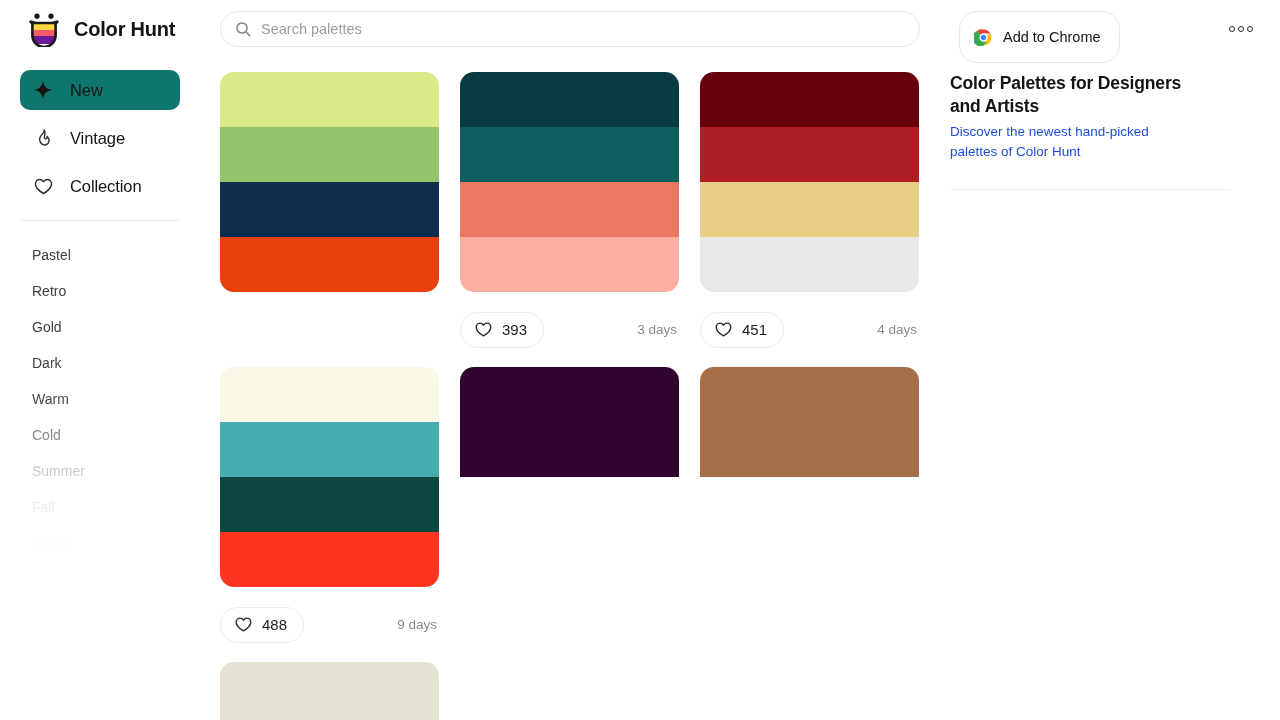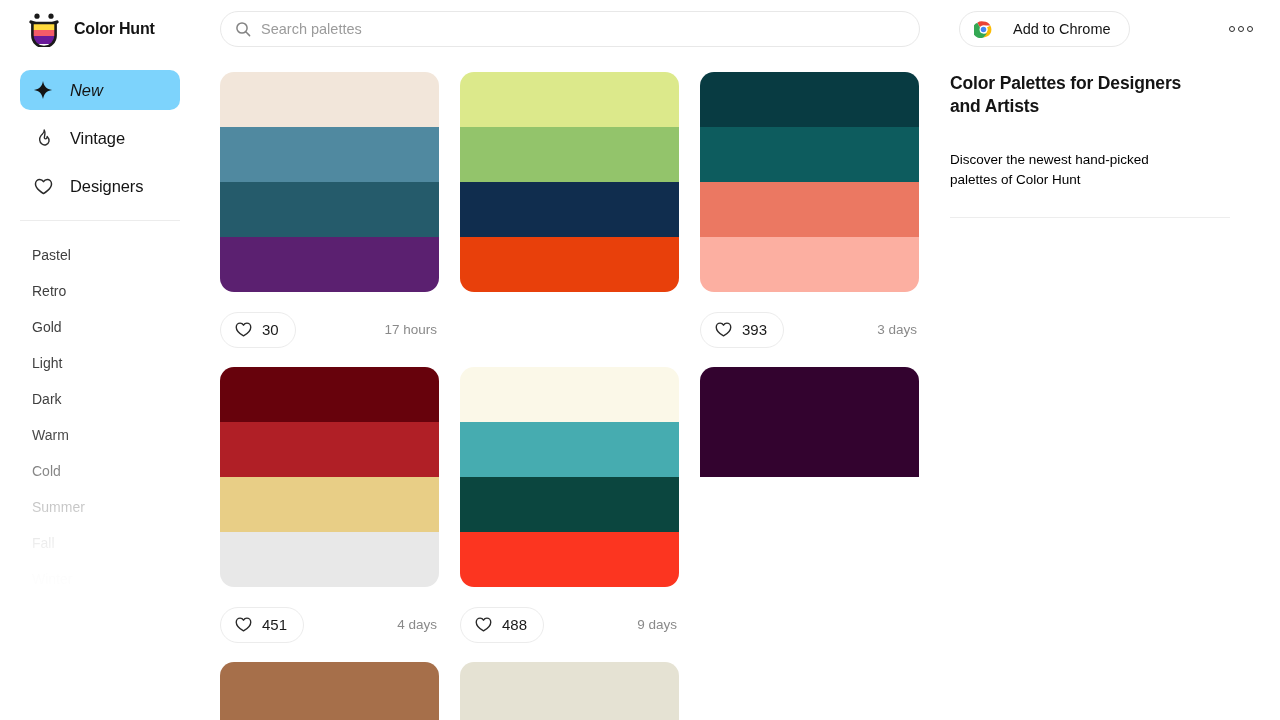--- a/index.html
+++ b/index.html
@@ -24,21 +24,21 @@
     gap: 12px;
     margin-left: 26px;
     width: 174px;
   }
   .logo-mark {
     width: 36px; height: 36px;
     position: relative;
     flex: none;
   }
   .brand-name {
-    font-size: 16px; font-weight: 700;
+    font-size: 20px; font-weight: 700;
     color: #141414; letter-spacing: -0.2px;
     white-space: nowrap;
   }
 
   .search-wrap {
     position: absolute; left: 220px; top: 11px;
     width: 700px; height: 36px;
     border: 1px solid #e8e8e8;
     border-radius: 18px;
     background: #fff;
@@ -50,22 +50,22 @@
   .search-input {
     border: none; outline: none; background: transparent;
     font-family: "Liberation Sans", sans-serif;
     font-size: 14.5px; color: #0369a1;
     width: 100%; height: 100%;
   }
   .search-input::placeholder { color: #9b9b9b; }
 
   .chrome-btn {
     position: absolute; left: 959px; top: 11px;
-    height: 36px;
-    display: flex; align-items: center; gap: 20px;
+    height: 52px;
+    display: flex; align-items: center; gap: 10px;
     padding: 0 18px 0 14px;
     border: 1px solid #e8e8e8;
     border-radius: 18px;
     background: #fff; cursor: pointer;
     font-size: 14.5px; color: #141414;
     white-space: nowrap;
     font-family: "Liberation Sans", sans-serif;
   }
   .chrome-logo { width: 19px; height: 19px; flex: none; }
 
@@ -90,21 +90,21 @@
   .nav-item {
     display: flex; align-items: center;
     gap: 16px;
     height: 40px;
     margin: 0 20px 8px 20px;
     padding-left: 12px;
     border-radius: 10px;
     cursor: pointer;
     color: #141414;
   }
-  .nav-item.active { background: #7dd3fc; font-style: italic; }
+  .nav-item.active { background: #0f766e; }
   .nav-item .nav-ico {
     width: 22px; height: 22px; flex: none;
     display: flex; align-items: center; justify-content: center;
   }
   .nav-item .nav-label {
     font-size: 16.5px; font-weight: 500;
     letter-spacing: -0.1px;
   }
 
   .nav-divider {
@@ -180,22 +180,22 @@
     left: 950px; top: 72px;
     width: 300px;
   }
   .rp-title {
     font-size: 17.5px; font-weight: 700;
     color: #141414; line-height: 1.32;
     letter-spacing: -0.15px;
     width: 252px;
   }
   .rp-sub {
-    margin-top: 32px;
-    font-size: 13.5px; color: #000000;
+    margin-top: 4px;
+    font-size: 13.5px; color: #1d4ed8;
     line-height: 1.5;
     width: 248px;
   }
   .rp-divider {
     margin-top: 26px;
     width: 280px; height: 1px;
     background: #ededed;
   }
 </style>
 </head>
@@ -273,58 +273,40 @@
     <span class="nav-label">Vintage</span>
   </div>
 
 
   <div class="nav-item">
     <span class="nav-ico">
       <svg viewBox="0 0 22 22" width="21" height="21">
         <path d="M11 18.4 C11 18.4 2.6 13.6 2.6 8.3 C2.6 5.5 4.7 3.6 7.1 3.6 C8.8 3.6 10.2 4.6 11 6 C11.8 4.6 13.2 3.6 14.9 3.6 C17.3 3.6 19.4 5.5 19.4 8.3 C19.4 13.6 11 18.4 11 18.4 Z" fill="none" stroke="#2a2a2a" stroke-width="1.55" stroke-linejoin="round"></path>
       </svg>
     </span>
-    <span class="nav-label">Designers</span>
+    <span class="nav-label">Collection</span>
   </div>
 
   <div class="nav-divider"></div>
 
   <div class="tag-list" id="tag-list">
     <div class="tag-item" style="opacity: 1;">Pastel</div>
       <div class="tag-item" style="opacity: 1;">Retro</div>
       <div class="tag-item" style="opacity: 1;">Gold</div>
-      <div class="tag-item" style="opacity: 1;">Light</div>
       <div class="tag-item" style="opacity: 1;">Dark</div>
       <div class="tag-item" style="opacity: 0.95;">Warm</div>
       <div class="tag-item" style="opacity: 0.78;">Cold</div>
       <div class="tag-item" style="opacity: 0.55;">Summer</div>
       <div class="tag-item" style="opacity: 0.38;">Fall</div>
       <div class="tag-item" style="opacity: 0.26;">Winter</div>
       <div class="tag-fade"></div>
   </div>
 </div>
 
 <div class="grid" id="palette-grid">
-    <div class="card">
-      <div class="swatches">
-        <span style="background: rgb(242, 230, 218);"></span>
-        <span style="background: rgb(80, 137, 160);"></span>
-        <span style="background: rgb(37, 91, 107);"></span>
-        <span style="background: rgb(91, 32, 112);"></span>
-      </div>
-      <div class="card-meta">
-        <div class="like-btn">
-          <span class="heart"><svg viewBox="0 0 22 22" width="19" height="19">
-              <path d="M11 18.4 C11 18.4 2.6 13.6 2.6 8.3 C2.6 5.5 4.7 3.6 7.1 3.6 C8.8 3.6 10.2 4.6 11 6 C11.8 4.6 13.2 3.6 14.9 3.6 C17.3 3.6 19.4 5.5 19.4 8.3 C19.4 13.6 11 18.4 11 18.4 Z" fill="none" stroke="#2a2a2a" stroke-width="1.6" stroke-linejoin="round"></path>
-            </svg></span>
-          <span class="like-count">30</span>
-        </div>
-        <span class="time-label">17 hours</span>
-      </div>
-    </div>
     <div class="card">
       <div class="swatches">
         <span style="background: rgb(220, 233, 139);"></span>
         <span style="background: rgb(147, 196, 107);"></span>
         <span style="background: rgb(16, 45, 78);"></span>
         <span style="background: rgb(232, 64, 11);"></span>
       </div>
     </div>
     <div class="card">
       <div class="swatches">

